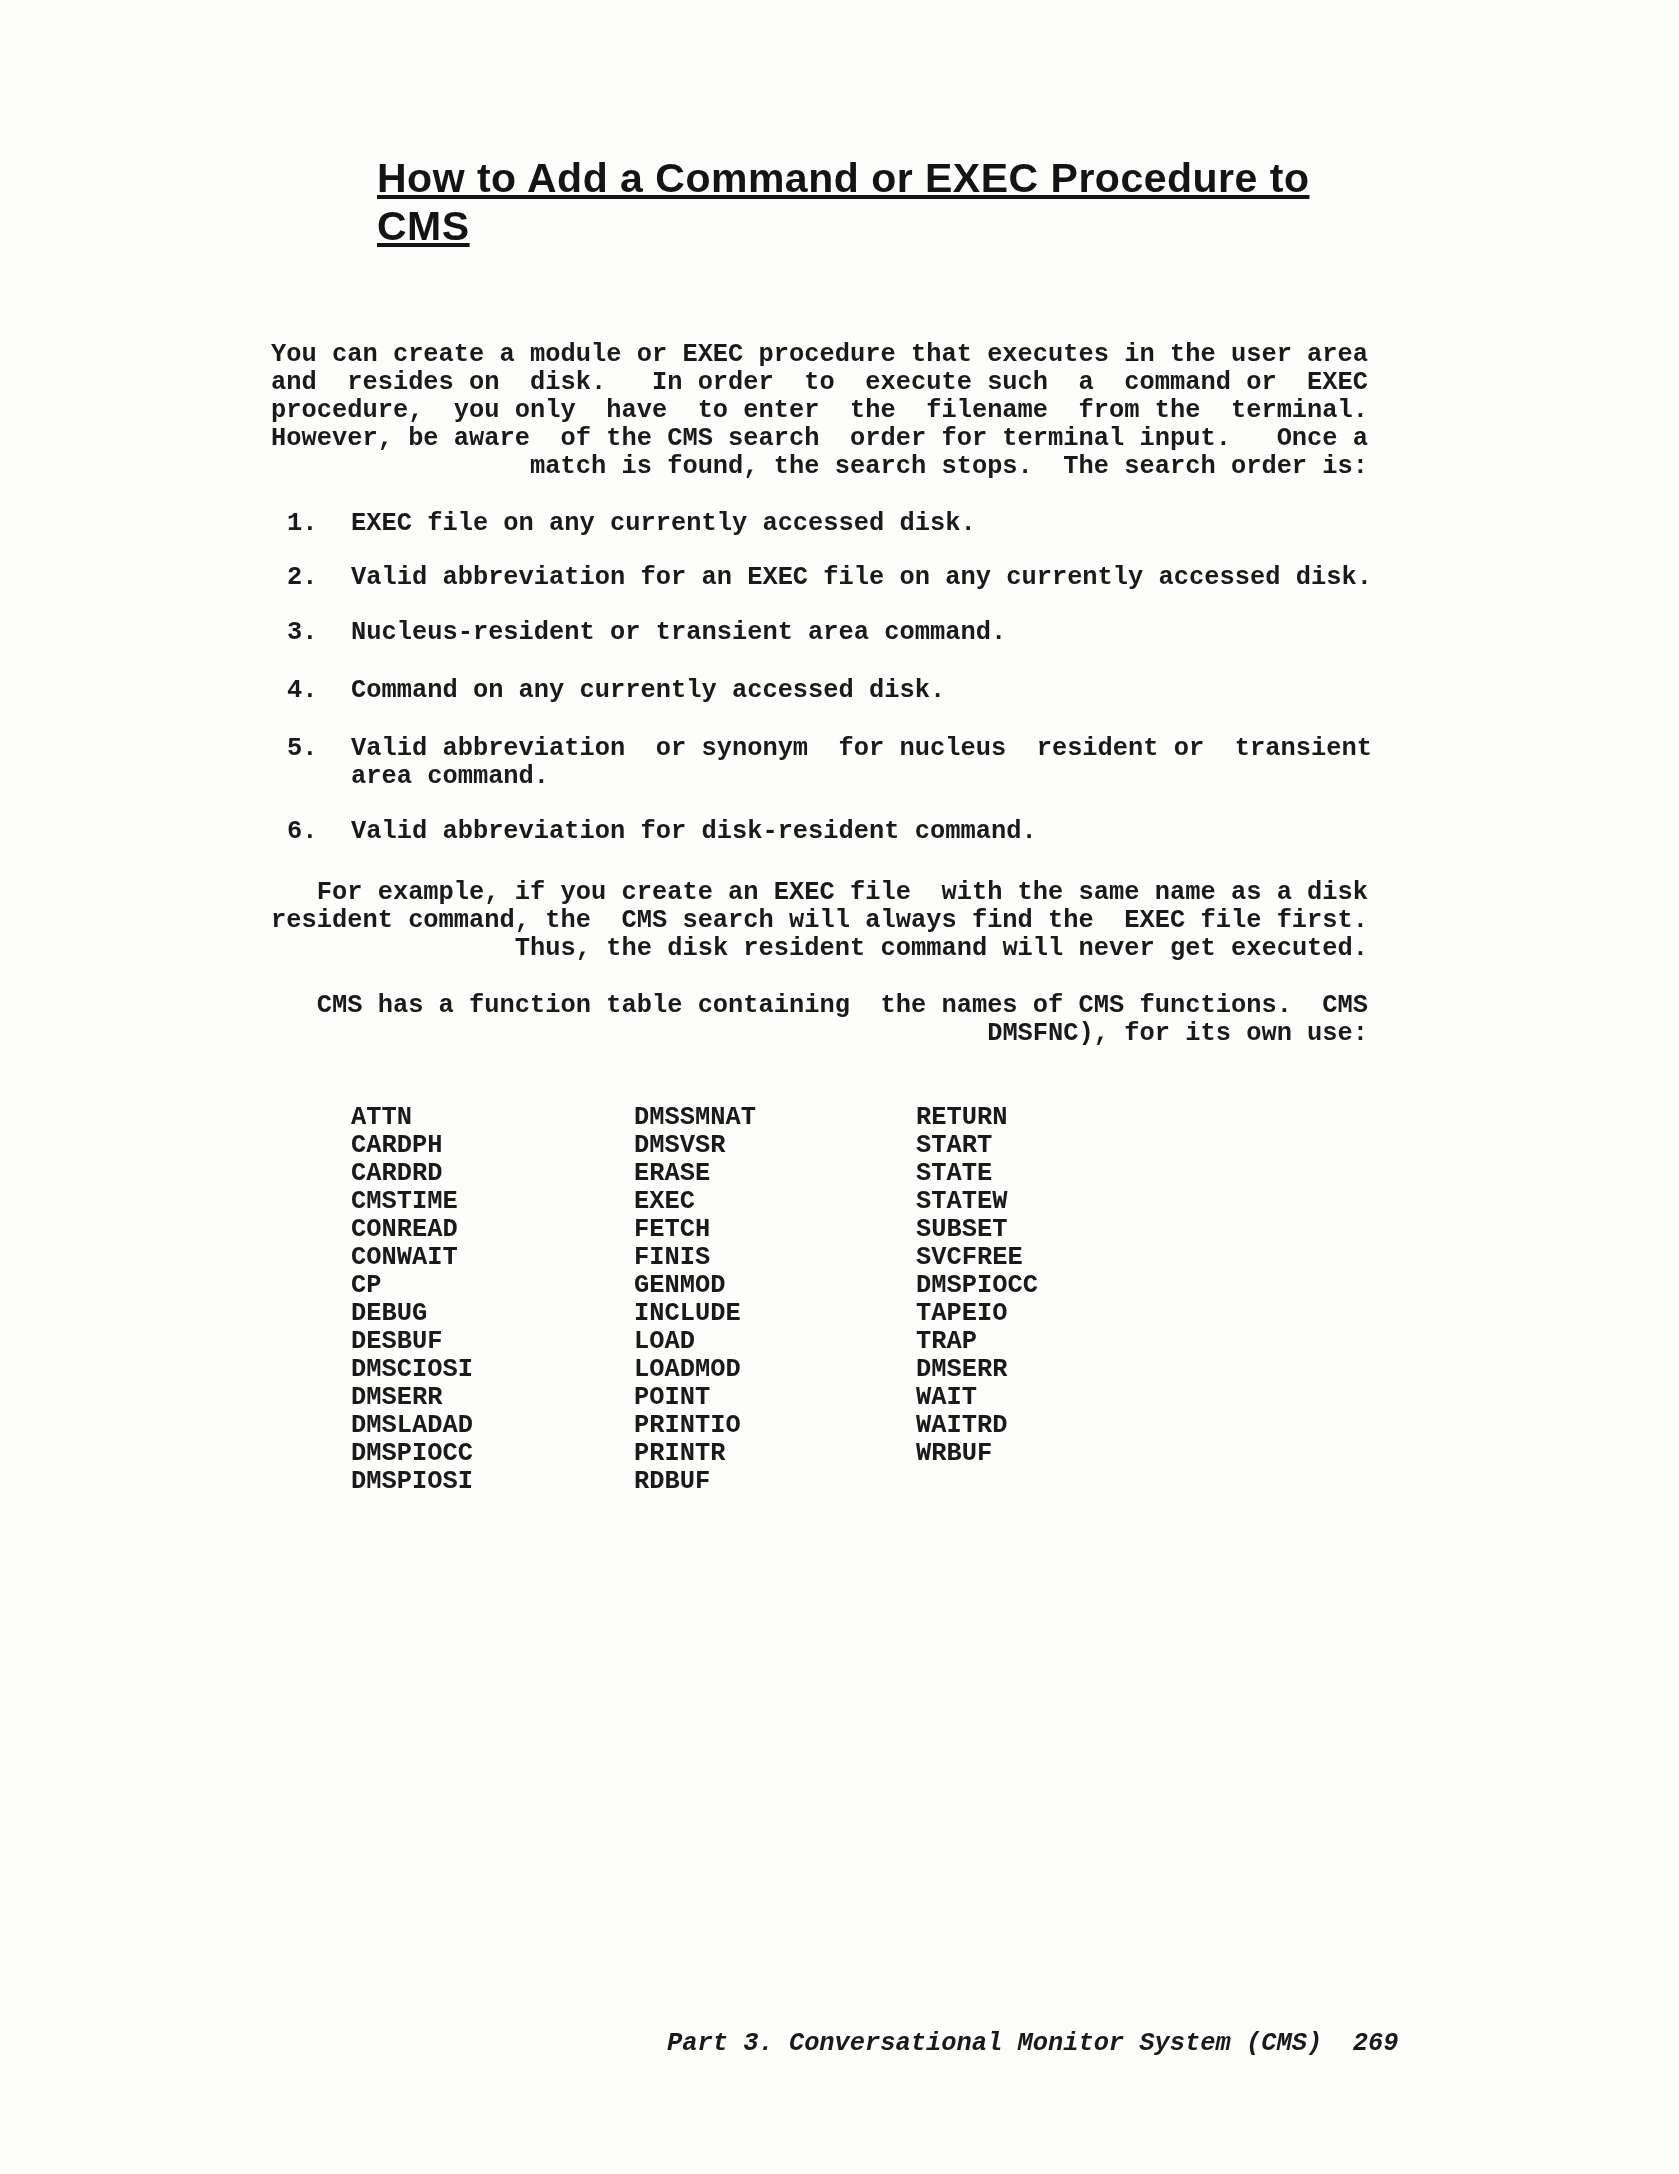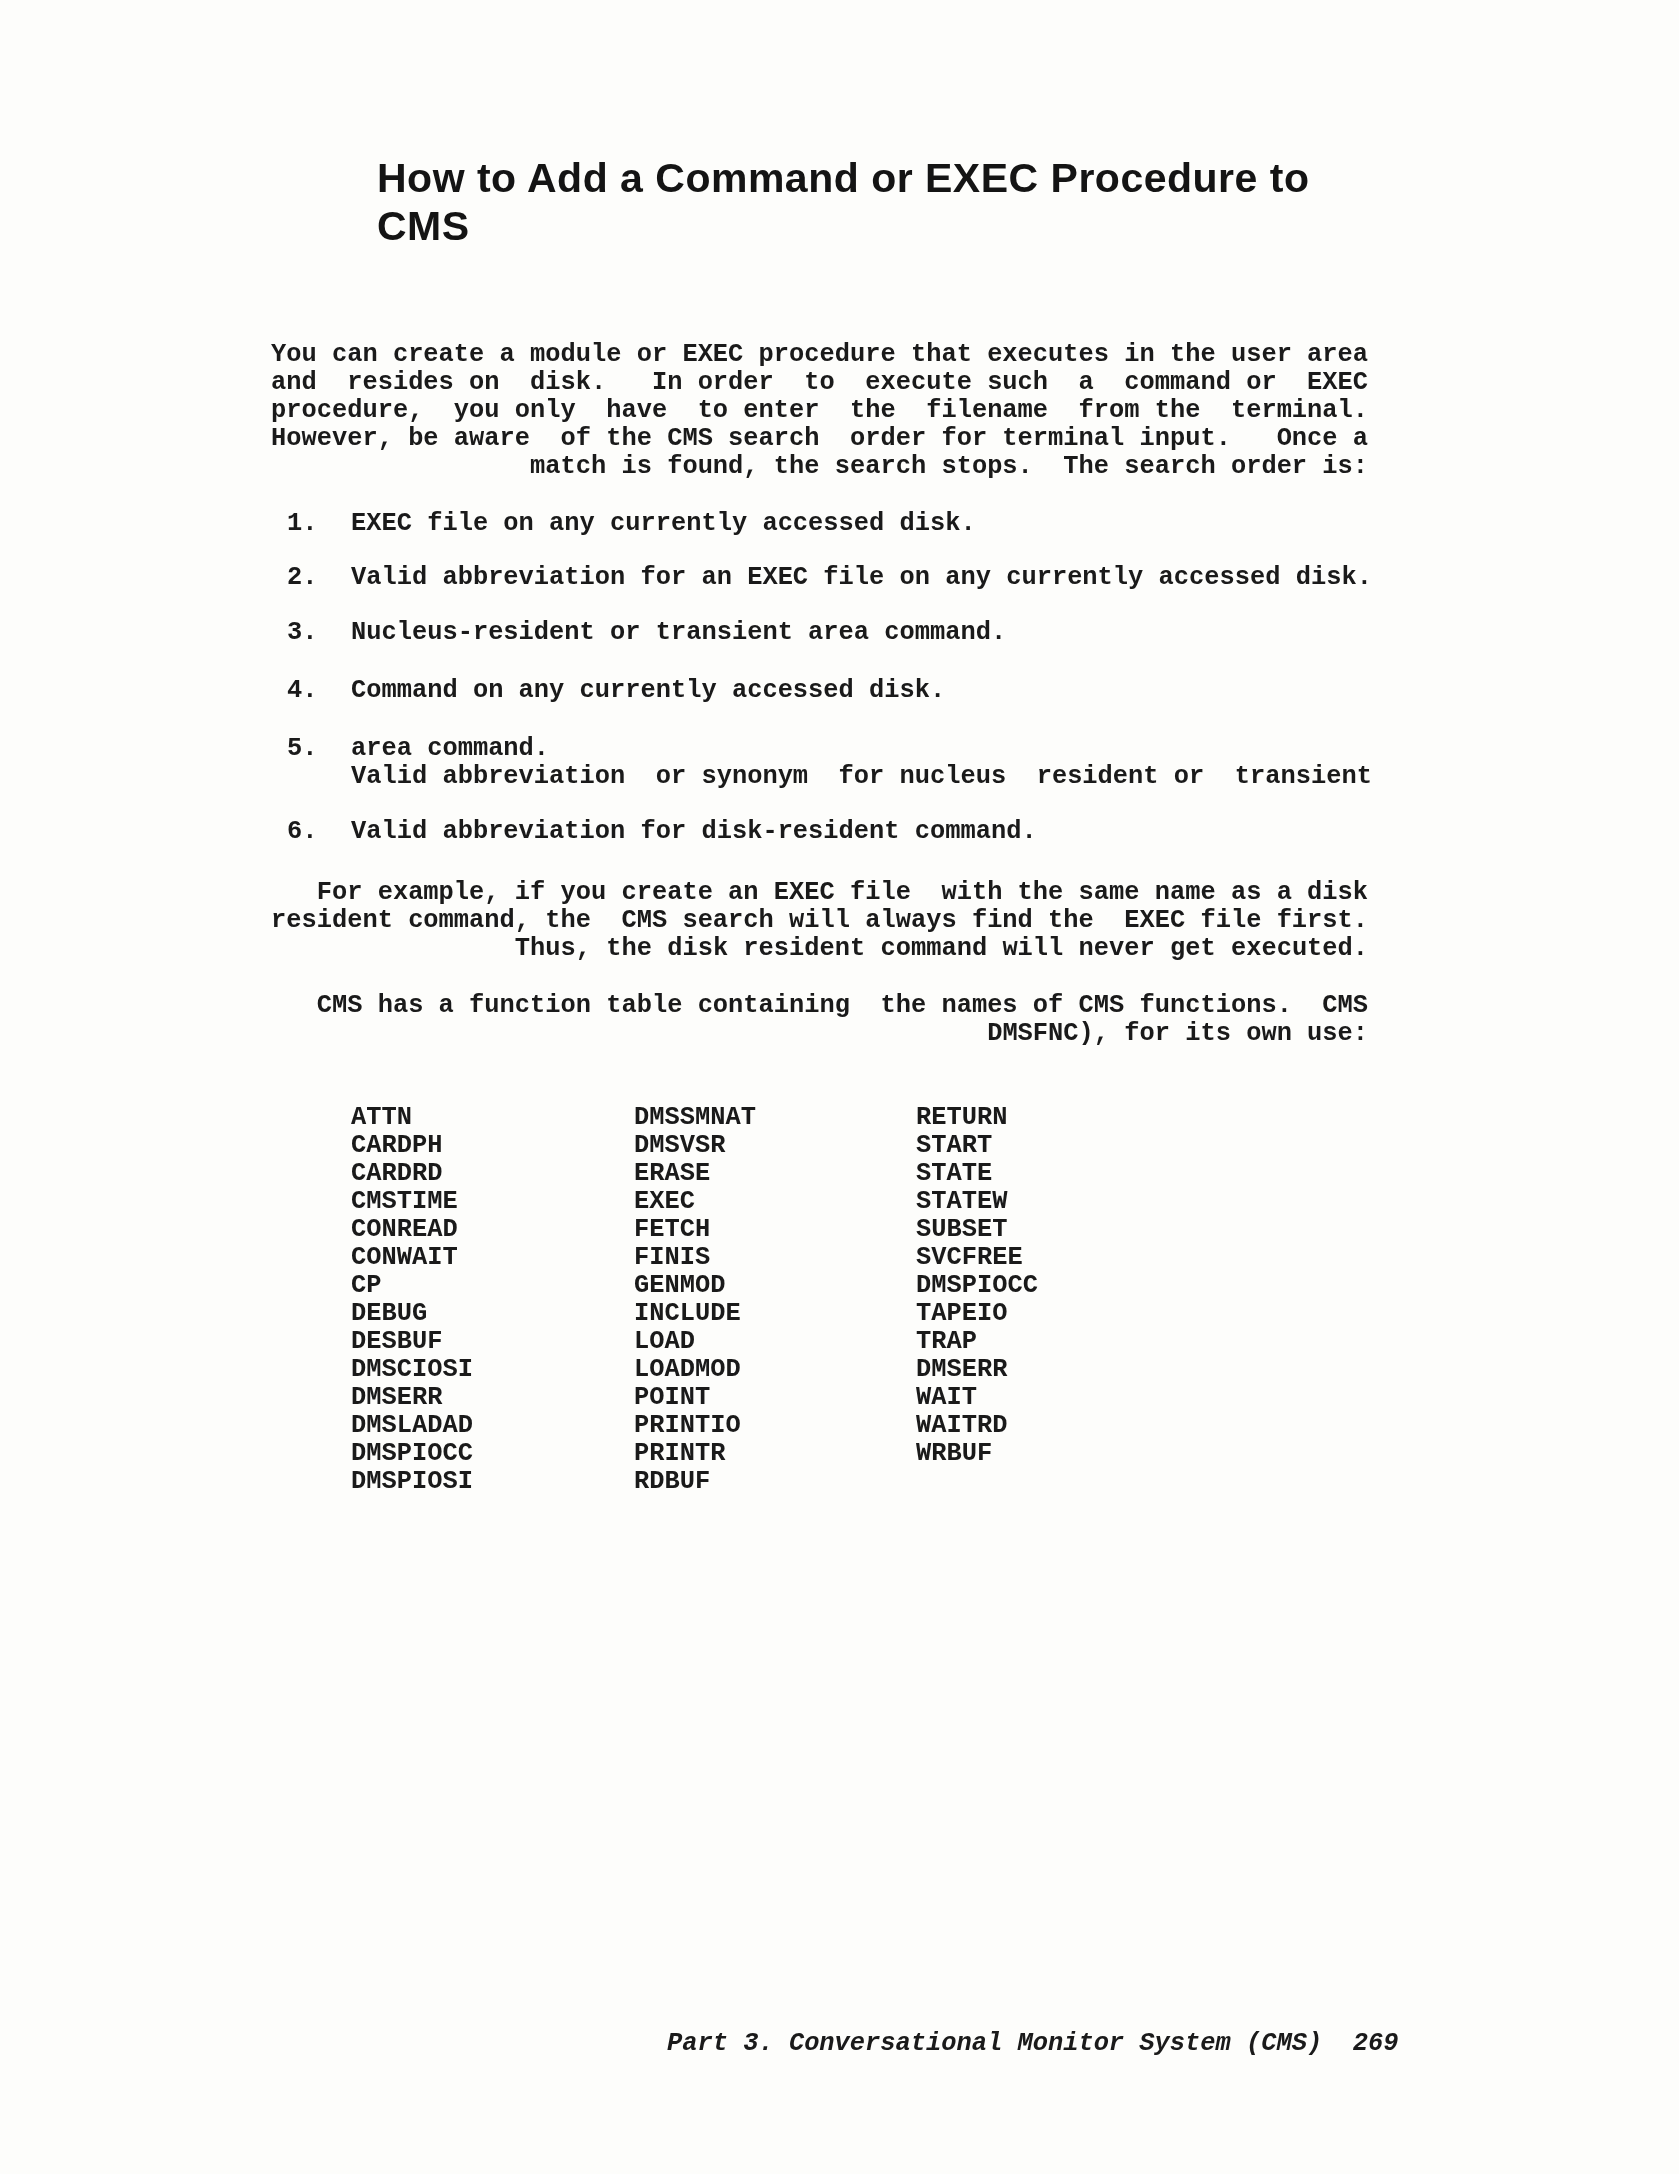--- a/index.html
+++ b/index.html
@@ -16,21 +16,21 @@
     left:377px;
     top:154px;
     margin:0;
     font-family:"Liberation Sans", sans-serif;
     font-weight:700;
     font-size:41px;
     line-height:48px;
     letter-spacing:0.5px;
     color:#141414;
   }
-  .title-line { display:block; }
+  .title-line { display:block;text-decoration:underline; }
   .mono {
     font-family:"Liberation Mono","DejaVu Sans Mono",monospace;
     font-weight:700;
     font-size:25.4px;
     line-height:28px;
     color:#1a1a1a;
     white-space:pre;
   }
   .para { position:absolute; left:271px;text-align:right; }
   .list-item { position:absolute; left:287px; display:flex; }
@@ -64,21 +64,21 @@
   <div class="list-item mono" style="top:619px">
     <span class="item-number">3.</span>
     <div><div>Nucleus-resident or transient area command.</div></div>
   </div>
   <div class="list-item mono" style="top:677px">
     <span class="item-number">4.</span>
     <div><div>Command on any currently accessed disk.</div></div>
   </div>
   <div class="list-item mono" style="top:735px">
     <span class="item-number">5.</span>
-    <div><div>area command.</div><div>Valid abbreviation  or synonym  for nucleus  resident or  transient</div></div>
+    <div><div>Valid abbreviation  or synonym  for nucleus  resident or  transient</div><div>area command.</div></div>
   </div>
   <div class="list-item mono" style="top:818px">
     <span class="item-number">6.</span>
     <div><div>Valid abbreviation for disk-resident command.</div></div>
   </div>
 
   <div class="para mono" style="top:879px"><div>   For example, if you create an EXEC file  with the same name as a disk</div><div>resident command, the  CMS search will always find the  EXEC file first.</div><div>Thus, the disk resident command will never get executed.</div></div>
 
   <div class="para mono" style="top:992px"><div>   CMS has a function table containing  the names of CMS functions.  CMS</div><div>DMSFNC), for its own use:</div></div>
 

